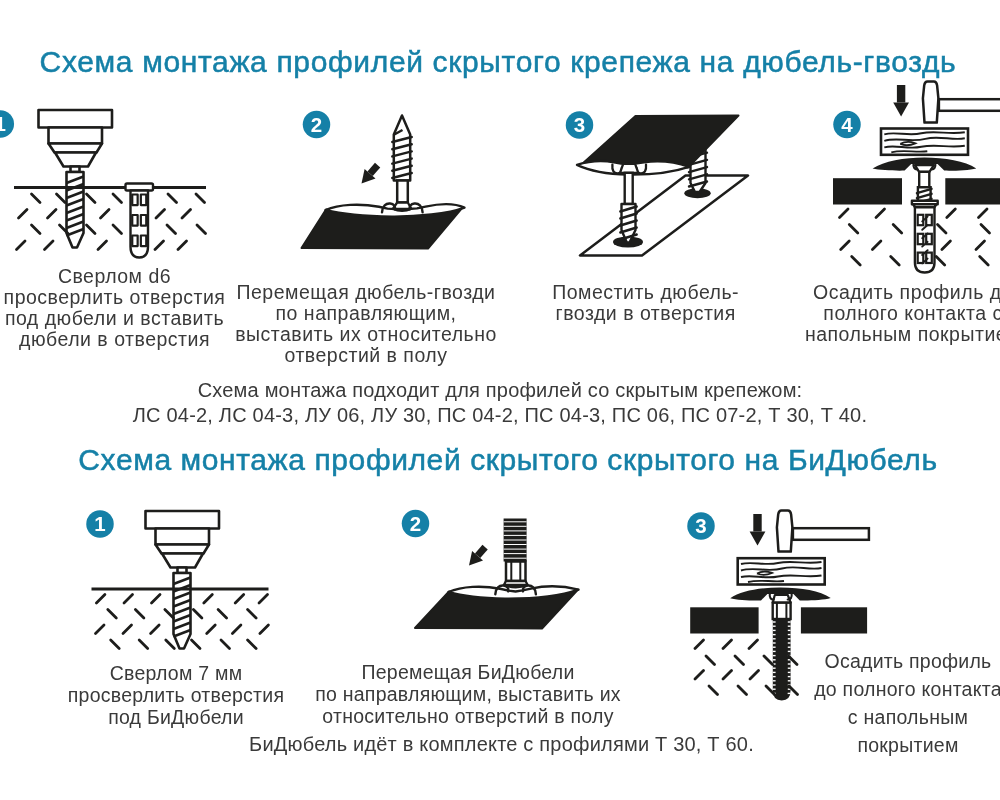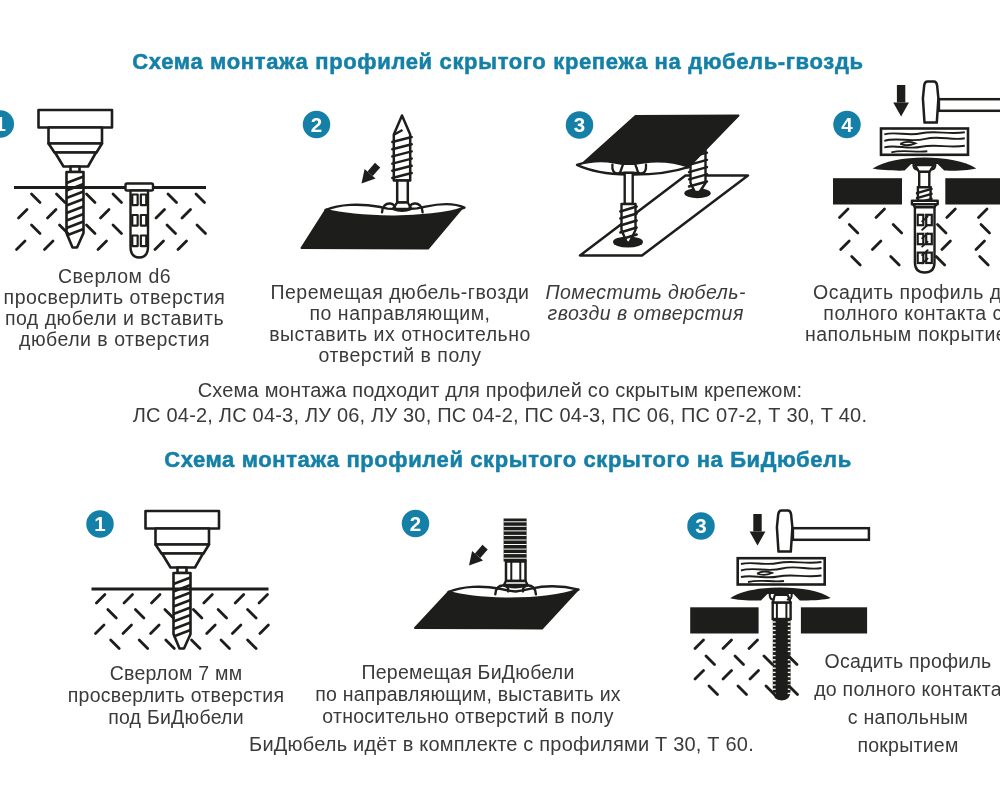--- a/index.html
+++ b/index.html
@@ -1,16 +1,16 @@
 <!DOCTYPE html>
 <html><head><meta charset="utf-8"><style>
 html,body{margin:0;padding:0;overflow:hidden}
 body{width:1000px;height:800px;overflow:hidden;background:#fff;position:relative;font-family:"Liberation Sans",sans-serif;color:#3a3a3a}
 .t{position:absolute;transform:translateX(-50%);text-align:center;white-space:nowrap}
-.title{color:#1580a7;font-weight:bold;font-size:22px;line-height:34px;-webkit-text-stroke:0.5px #1580a7}
+.title{color:#1580a7;font-weight:normal;font-size:30px;line-height:34px;-webkit-text-stroke:0.5px #1580a7}
 .cap{font-size:19.5px;line-height:21px;letter-spacing:0.5px}
 .cap2{font-size:19.5px;line-height:22px;letter-spacing:0.25px}
 .mid{font-size:20px;line-height:25.5px;letter-spacing:0.2px}
 </style></head><body>
 <svg width="1000" height="800" viewBox="0 0 1000 800" style="position:absolute;left:0;top:0">
     <g transform="translate(0,0)" fill="#fff" stroke="#1d1d1b" stroke-width="2.6" stroke-linejoin="round">
       <rect x="38.5" y="110" width="73.5" height="17.5"></rect>
       <rect x="48.5" y="127.5" width="53.5" height="16"></rect>
       <path d="M48.5,143.5 H102 L96.5,152.5 H54.5 Z"></path>
       <path d="M55,152.5 H96 L88,166.5 H63.5 Z"></path>
@@ -331,19 +331,19 @@
       <line x1="738" y1="686.0" x2="746.5" y2="694.5"></line>
       <line x1="766" y1="686.0" x2="774.5" y2="694.5"></line>
       <line x1="789" y1="686.0" x2="797.5" y2="694.5"></line>
     </g>
     <circle cx="701" cy="526" r="13.75" fill="#1580a7"></circle>
     <text x="701" y="533.2" text-anchor="middle" font-family="Liberation Sans" font-weight="bold" font-size="20.5" fill="#fff">3</text>
   </svg>
 <div class="t title" style="left:498px;top:44.5px;letter-spacing:0.65px">Схема монтажа профилей скрытого крепежа на дюбель-гвоздь</div>
 <div class="t title" style="left:508px;top:443.3px;letter-spacing:0.6px">Схема монтажа профилей скрытого скрытого на БиДюбель</div>
 <div class="t cap" style="left:114.5px;top:266px;">Сверлом d6<br>просверлить отверстия<br>под дюбели и вставить<br>дюбели в отверстия</div>
-<div class="t cap" style="left:400px;top:282.2px;">Перемещая дюбель-гвозди<br>по направляющим,<br>выставить их относительно<br>отверстий в полу</div>
-<div class="t cap" style="left:645.7px;top:282.2px;font-style:italic;">Поместить дюбель-<br>гвозди в отверстия</div>
+<div class="t cap" style="left:366px;top:282.2px;">Перемещая дюбель-гвозди<br>по направляющим,<br>выставить их относительно<br>отверстий в полу</div>
+<div class="t cap" style="left:645.7px;top:282.2px;">Поместить дюбель-<br>гвозди в отверстия</div>
 <div class="t cap" style="left:913px;top:282.2px;">Осадить профиль до<br>полного контакта с<br>напольным покрытием</div>
 <div class="t mid" style="left:500px;top:377.9px;text-align:center;">Схема монтажа подходит для профилей со скрытым крепежом:<br>ЛС 04-2, ЛС 04-3, ЛУ 06, ЛУ 30, ПС 04-2, ПС 04-3, ПС 06, ПС 07-2, Т 30, Т 40.</div>
 <div class="t cap2" style="left:176px;top:662.3px;">Сверлом 7 мм<br>просверлить отверстия<br>под БиДюбели</div>
 <div class="t cap2" style="left:468px;top:661.4px;">Перемещая БиДюбели<br>по направляющим, выставить их<br>относительно отверстий в полу</div>
 <div class="t cap2" style="left:908px;top:647.3px;line-height:28px">Осадить профиль<br>до полного контакта<br>с напольным<br>покрытием</div>
 <div class="t mid" style="left:501.5px;top:732.4px;">БиДюбель идёт в комплекте с профилями Т 30, Т 60.</div>
 </body></html>

